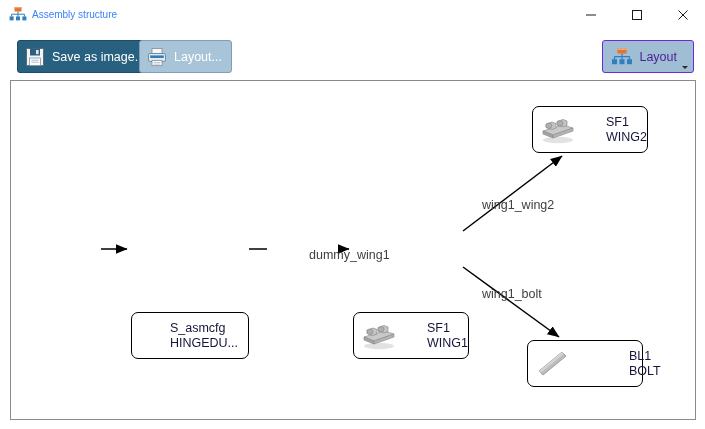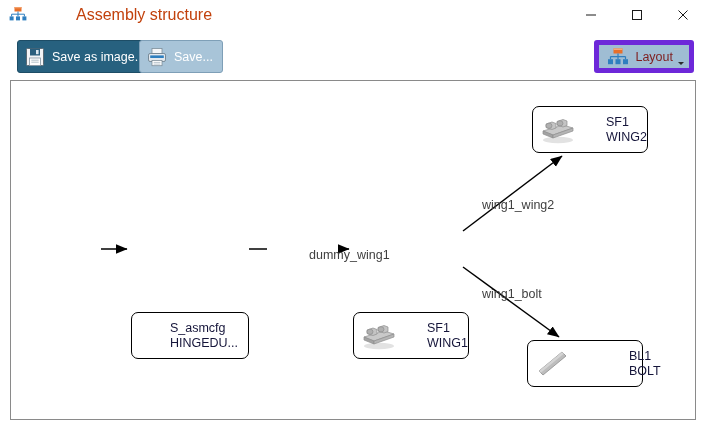--- a/index.html
+++ b/index.html
@@ -30,25 +30,24 @@
     align-items: center;
   }
   #title-icon {
     position: absolute;
     left: 9px; top: 6px;
     width: 18px; height: 18px;
   }
   #title-text {
     position: absolute;
     left: 32px; top: 6px;
-    font-size: 16px;
-    color: #c2410c;
+    font-size: 10px;
+    color: #3b82f6;
     line-height: 18px;
     white-space: nowrap;
-    margin-left: 44px;
   }
   .winbtn {
     position: absolute;
     top: 0;
     width: 45px; height: 30px;
     display: flex;
     align-items: center;
     justify-content: center;
   }
   .winbtn svg { display: block; }
@@ -85,22 +84,22 @@
     padding: 0 9px 0 6px;
     background: #a8c4d8;
     border: 1px solid #7e9fb7;
     color: #ffffff;
   }
   #btn-layout {
     right: 11px; top: 10px;
     height: 33px;
     padding: 0 16px 0 8px;
     background: #9fbdd3;
-    border: 5px solid #6d28d9;
-    color: #7f1d1d;
+    border: 1px solid #6d28d9;
+    color: #4c1d95;
   }
   .tbtn .label {
     font-size: 12.5px;
     margin-left: 6px;
     white-space: nowrap;
   }
   .tbtn .ticon { width: 22px; height: 22px; flex: 0 0 22px; }
   #layout-caret {
     position: absolute;
     right: 5px; bottom: 3px;
@@ -253,21 +252,21 @@
       <span class="ticon">
         <svg width="22" height="22" viewBox="0 0 22 22">
           <rect x="6" y="2.5" width="10" height="5" fill="#f4f6f8" stroke="#7d8e9a" stroke-width="0.8"></rect>
           <rect x="2.5" y="7.5" width="17" height="8" rx="1.6" fill="#e3e9ee" stroke="#6e808d" stroke-width="0.9"></rect>
           <rect x="4.2" y="9.4" width="13.6" height="2.6" fill="#2f7fbf"></rect>
           <rect x="6" y="14.5" width="10" height="5.2" fill="#ffffff" stroke="#7d8e9a" stroke-width="0.8"></rect>
           <line x1="7.6" y1="16.4" x2="14.4" y2="16.4" stroke="#a9b8c2" stroke-width="0.8"></line>
           <line x1="7.6" y1="18.1" x2="14.4" y2="18.1" stroke="#a9b8c2" stroke-width="0.8"></line>
         </svg>
       </span>
-      <span class="label">Save...</span>
+      <span class="label">Layout...</span>
     </div>
 
     <div class="tbtn" id="btn-layout">
       <span class="ticon">
         <svg width="22" height="22" viewBox="0 0 22 22">
           <rect x="6.5" y="2.5" width="9" height="5" fill="#e8702a"></rect>
           <rect x="6.5" y="2.5" width="9" height="1.5" fill="#f4a97a"></rect>
           <path d="M11 7.5 L11 10.6 M3.5 10.6 L18.5 10.6 M3.5 10.6 L3.5 13.2 M11 10.6 L11 13.2 M18.5 10.6 L18.5 13.2" stroke="#2f7fbf" stroke-width="1.2" fill="none"></path>
           <rect x="1" y="13.2" width="5" height="5" fill="#2f7fbf"></rect>
           <rect x="8.5" y="13.2" width="5" height="5" fill="#2f7fbf"></rect>

